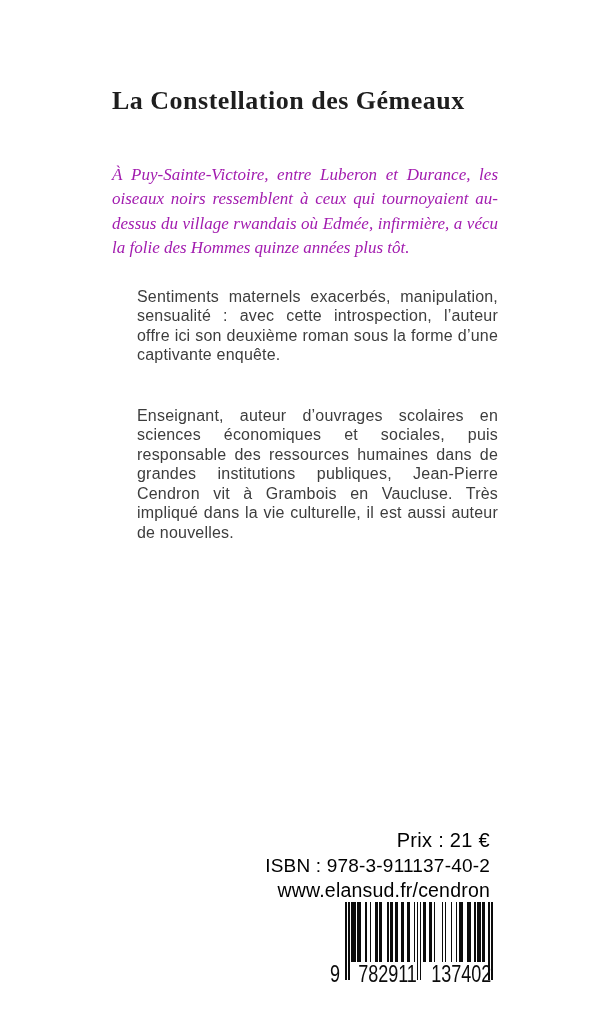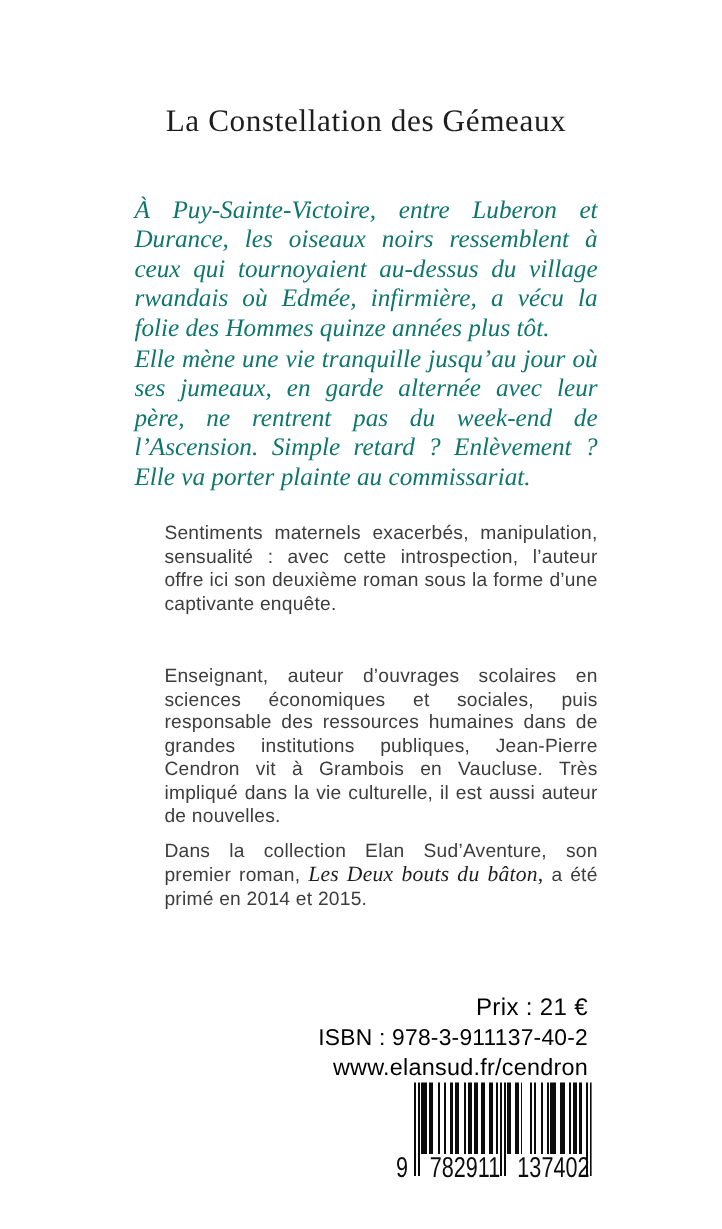--- a/index.html
+++ b/index.html
@@ -17,45 +17,44 @@
     inset: 0;
     background: #ffffff;
   }
 
   
   .book-title {
     position: absolute;
     left: 112px;
     top: 85px;
     width: 386px;
-    text-align: center;
     font-family: "Liberation Serif", serif;
-    font-weight: normal;
+    font-weight: bold;
     font-size: 26px;
     letter-spacing: 0.5px;
     color: #1e1e1e;
     line-height: 32px;
     white-space: nowrap;
   }
 
   
   .text-column {
     position: absolute;
     left: 112px;
     top: 163px;
     width: 386px;
   }
 
   .para-serif {
     font-family: "Liberation Serif", serif;
     font-style: italic;
-    font-size: 21px;
+    font-size: 17px;
     line-height: 24.4px;
     text-align: justify;
-    color: #0f766e;
+    color: #a21caf;
   }
   .para-serif + .para-serif { margin-top: 2px; }
 
   .para-sans {
     font-family: "Liberation Sans", sans-serif;
     font-size: 16px;
     line-height: 19.5px;
     letter-spacing: 0.2px;
     text-align: justify;
     color: #3d3d3d;
@@ -115,24 +114,22 @@
 </style>
 </head>
 <body>
 
 <div class="page">
 
   <h1 class="book-title">La Constellation des Gémeaux</h1>
 
   <div class="text-column">
     <p class="para-serif">À Puy-Sainte-Victoire, entre Luberon et Durance, les oiseaux noirs ressemblent à ceux qui tournoyaient au-dessus du village rwandais où Edmée, infirmière, a vécu la folie des Hommes quinze années plus tôt.</p>
-    <p class="para-serif">Elle mène une vie tranquille jusqu’au jour où ses jumeaux, en garde alternée avec leur père, ne rentrent pas du week-end de l’Ascension. Simple retard ? Enlèvement ? Elle va porter plainte au commissariat.</p>
     <p class="para-sans gap-editorial">Sentiments maternels exacerbés, manipulation, sensualité : avec cette introspection, l’auteur offre ici son deuxième roman sous la forme d’une captivante enquête.</p>
     <p class="para-sans gap-bio">Enseignant, auteur d’ouvrages scolaires en sciences économiques et sociales, puis responsable des ressources humaines dans de grandes institutions publiques, Jean-Pierre Cendron vit à Grambois en Vaucluse. Très impliqué dans la vie culturelle, il est aussi auteur de nouvelles.</p>
-    <p class="para-sans gap-collection"><span>Dans la collection Elan Sud’Aventure, son premier roman, </span><span class="inline-book-title">Les Deux bouts du bâton,</span><span> a été primé en 2014 et 2015.</span></p>
   </div>
 
   <div class="pricing">
     <div class="price-line">Prix : 21 €</div>
     <div class="isbn-line">ISBN : 978-3-911137-40-2</div>
     <div class="website-line">www.elansud.fr/cendron</div>
   </div>
 
   <div class="barcode">
     <svg viewBox="0 0 95 78" preserveAspectRatio="none" shape-rendering="crispEdges" aria-hidden="true">

